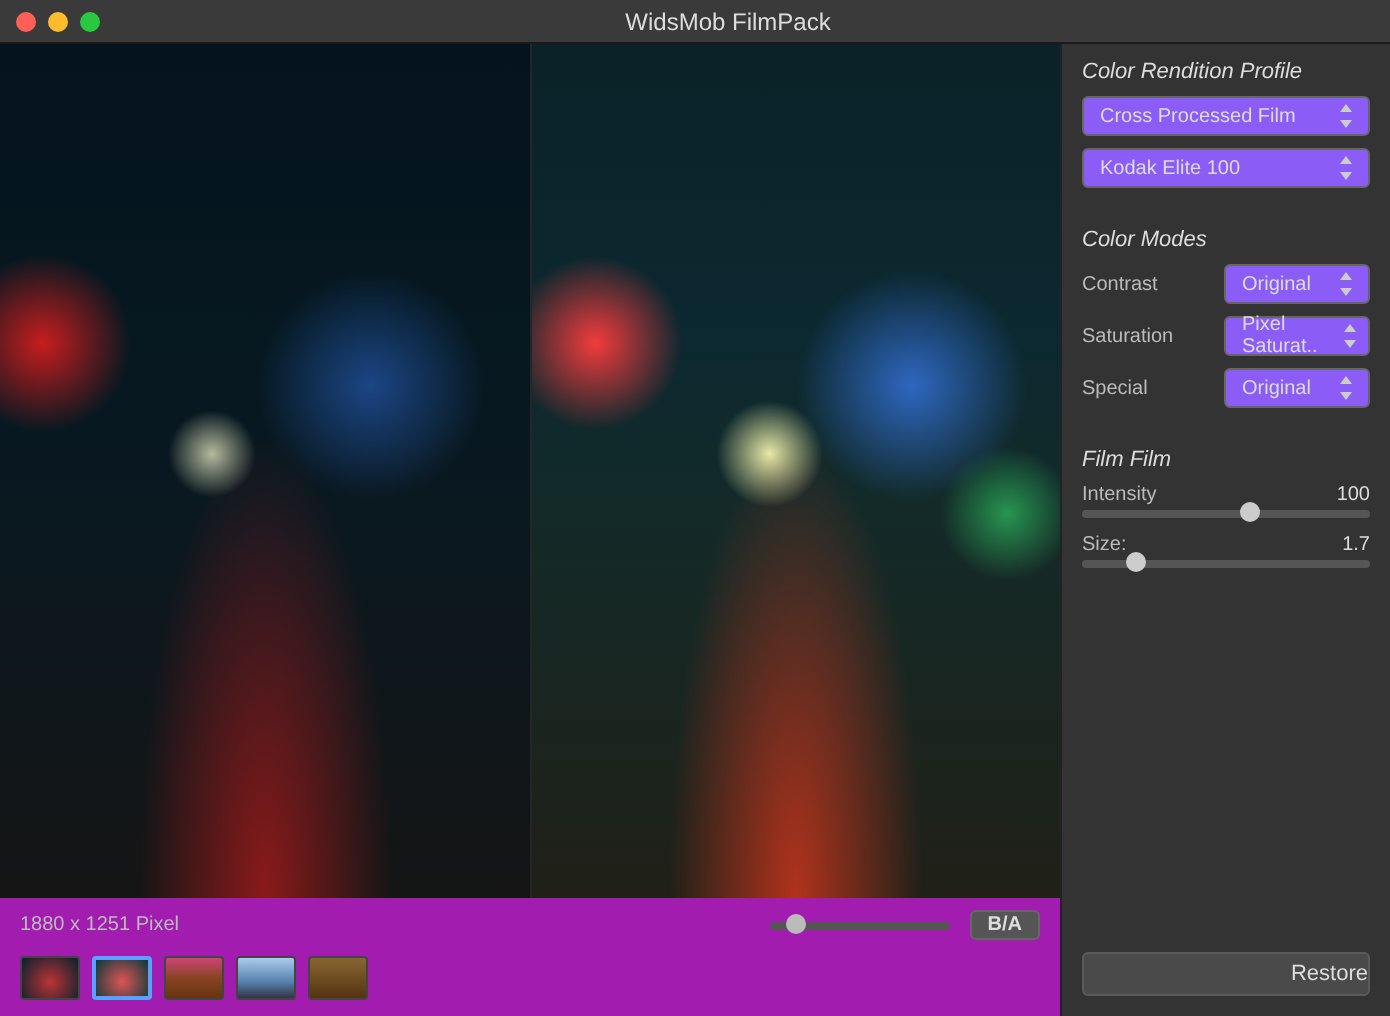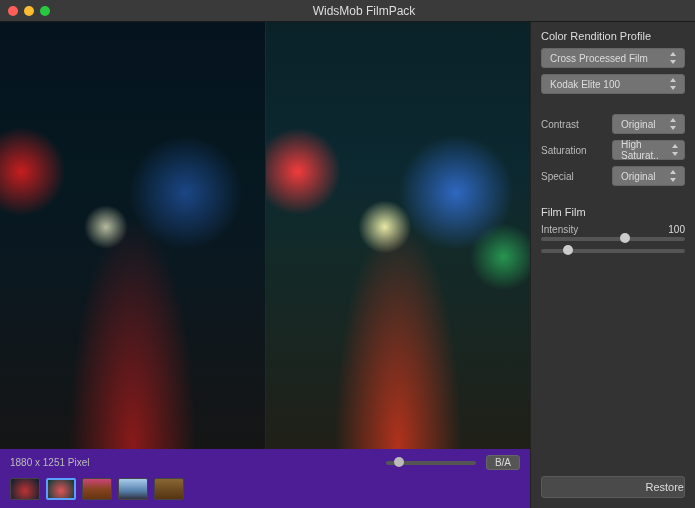--- a/index.html
+++ b/index.html
@@ -76,21 +76,21 @@
       radial-gradient(circle at 72% 40%, rgba(60,130,255,0.7), transparent 18%),
       radial-gradient(circle at 45% 48%, rgba(255,255,180,0.9), transparent 10%),
       radial-gradient(circle at 90% 55%, rgba(60,255,120,0.5), transparent 10%),
       linear-gradient(#0a2228 0%, #0c2830 35%, #132a28 55%, #202018 100%);
   }
   .preview-divider {
     width: 1px;
     background: rgba(255,255,255,0.15);
   }
   .bottom-strip {
-    background: #4c1d95;
+    background: #a21caf;
     padding: 6px 10px 8px 10px;
   }
   .info-row {
     display: flex;
     align-items: center;
     margin-bottom: 8px;
     gap: 10px;
   }
   .dims { flex: 0 0 auto; color: #bbb; font-size: 10px; }
   .spacer { flex: 1; }
@@ -110,20 +110,21 @@
     border-radius: 50%;
   }
   .ba-btn {
     background: #555;
     color: #ddd;
     border: 1px solid #666;
     padding: 1px 8px;
     font-size: 10px;
     border-radius: 3px;
     cursor: pointer;
+    font-weight: bold;
   }
   .thumbs {
     display: flex;
     gap: 6px;
   }
   .thumb {
     width: 30px; height: 22px;
     background: #111;
     border: 1px solid #444;
     border-radius: 2px;
@@ -143,25 +144,26 @@
     padding: 8px 10px 10px 10px;
     display: flex;
     flex-direction: column;
     gap: 14px;
     overflow-y: auto;
   }
   .section-title {
     color: #ddd;
     font-size: 11px;
     margin-bottom: 6px;
+    font-style: italic;
   }
   .sel {
     display: flex;
     align-items: center;
-    background: #737373;
+    background: #8b5cf6;
     border: 1px solid #666;
     border-radius: 3px;
     height: 20px;
     padding: 0 5px 0 8px;
     font-size: 10px;
     color: #ddd;
     cursor: pointer;
     margin-bottom: 6px;
   }
   .sel .arrows {
@@ -276,37 +278,38 @@
         <span>Kodak Elite 100</span>
         <span class="arrows">
           <svg width="8" height="12" viewBox="0 0 8 12">
               <path d="M4 0 L7 4 H1 Z M4 12 L1 8 H7 Z" fill="#ccc"></path>
             </svg>
         </span>
       </div>
     </div>
 
     <div>
+      <div class="section-title">Color Modes</div>
 
       <div class="row">
         <div class="row-label">Contrast</div>
         <div class="sel">
           <span>Original</span>
           <span class="arrows">
             <svg width="8" height="12" viewBox="0 0 8 12">
                 <path d="M4 0 L7 4 H1 Z M4 12 L1 8 H7 Z" fill="#ccc"></path>
               </svg>
           </span>
         </div>
       </div>
 
       <div class="row">
         <div class="row-label">Saturation</div>
         <div class="sel">
-          <span>High Saturat..</span>
+          <span>Pixel Saturat..</span>
           <span class="arrows">
             <svg width="8" height="12" viewBox="0 0 8 12">
                 <path d="M4 0 L7 4 H1 Z M4 12 L1 8 H7 Z" fill="#ccc"></path>
               </svg>
           </span>
         </div>
       </div>
 
       <div class="row">
         <div class="row-label">Special</div>
@@ -326,20 +329,24 @@
 
 
       <div class="slider-row">
         <span>Intensity</span>
         <span class="val">100</span>
       </div>
       <div class="hslider">
         <div class="knob" id="intensity-knob" style="left: 55%;"></div>
       </div>
 
+      <div class="slider-row">
+        <span>Size:</span>
+        <span class="val">1.7</span>
+      </div>
       <div class="hslider">
         <div class="knob" id="size-knob" style="left: 15%;"></div>
       </div>
     </div>
 
     <div class="restore-btn">Restore</div>
   </div>
 
 </div>
 

